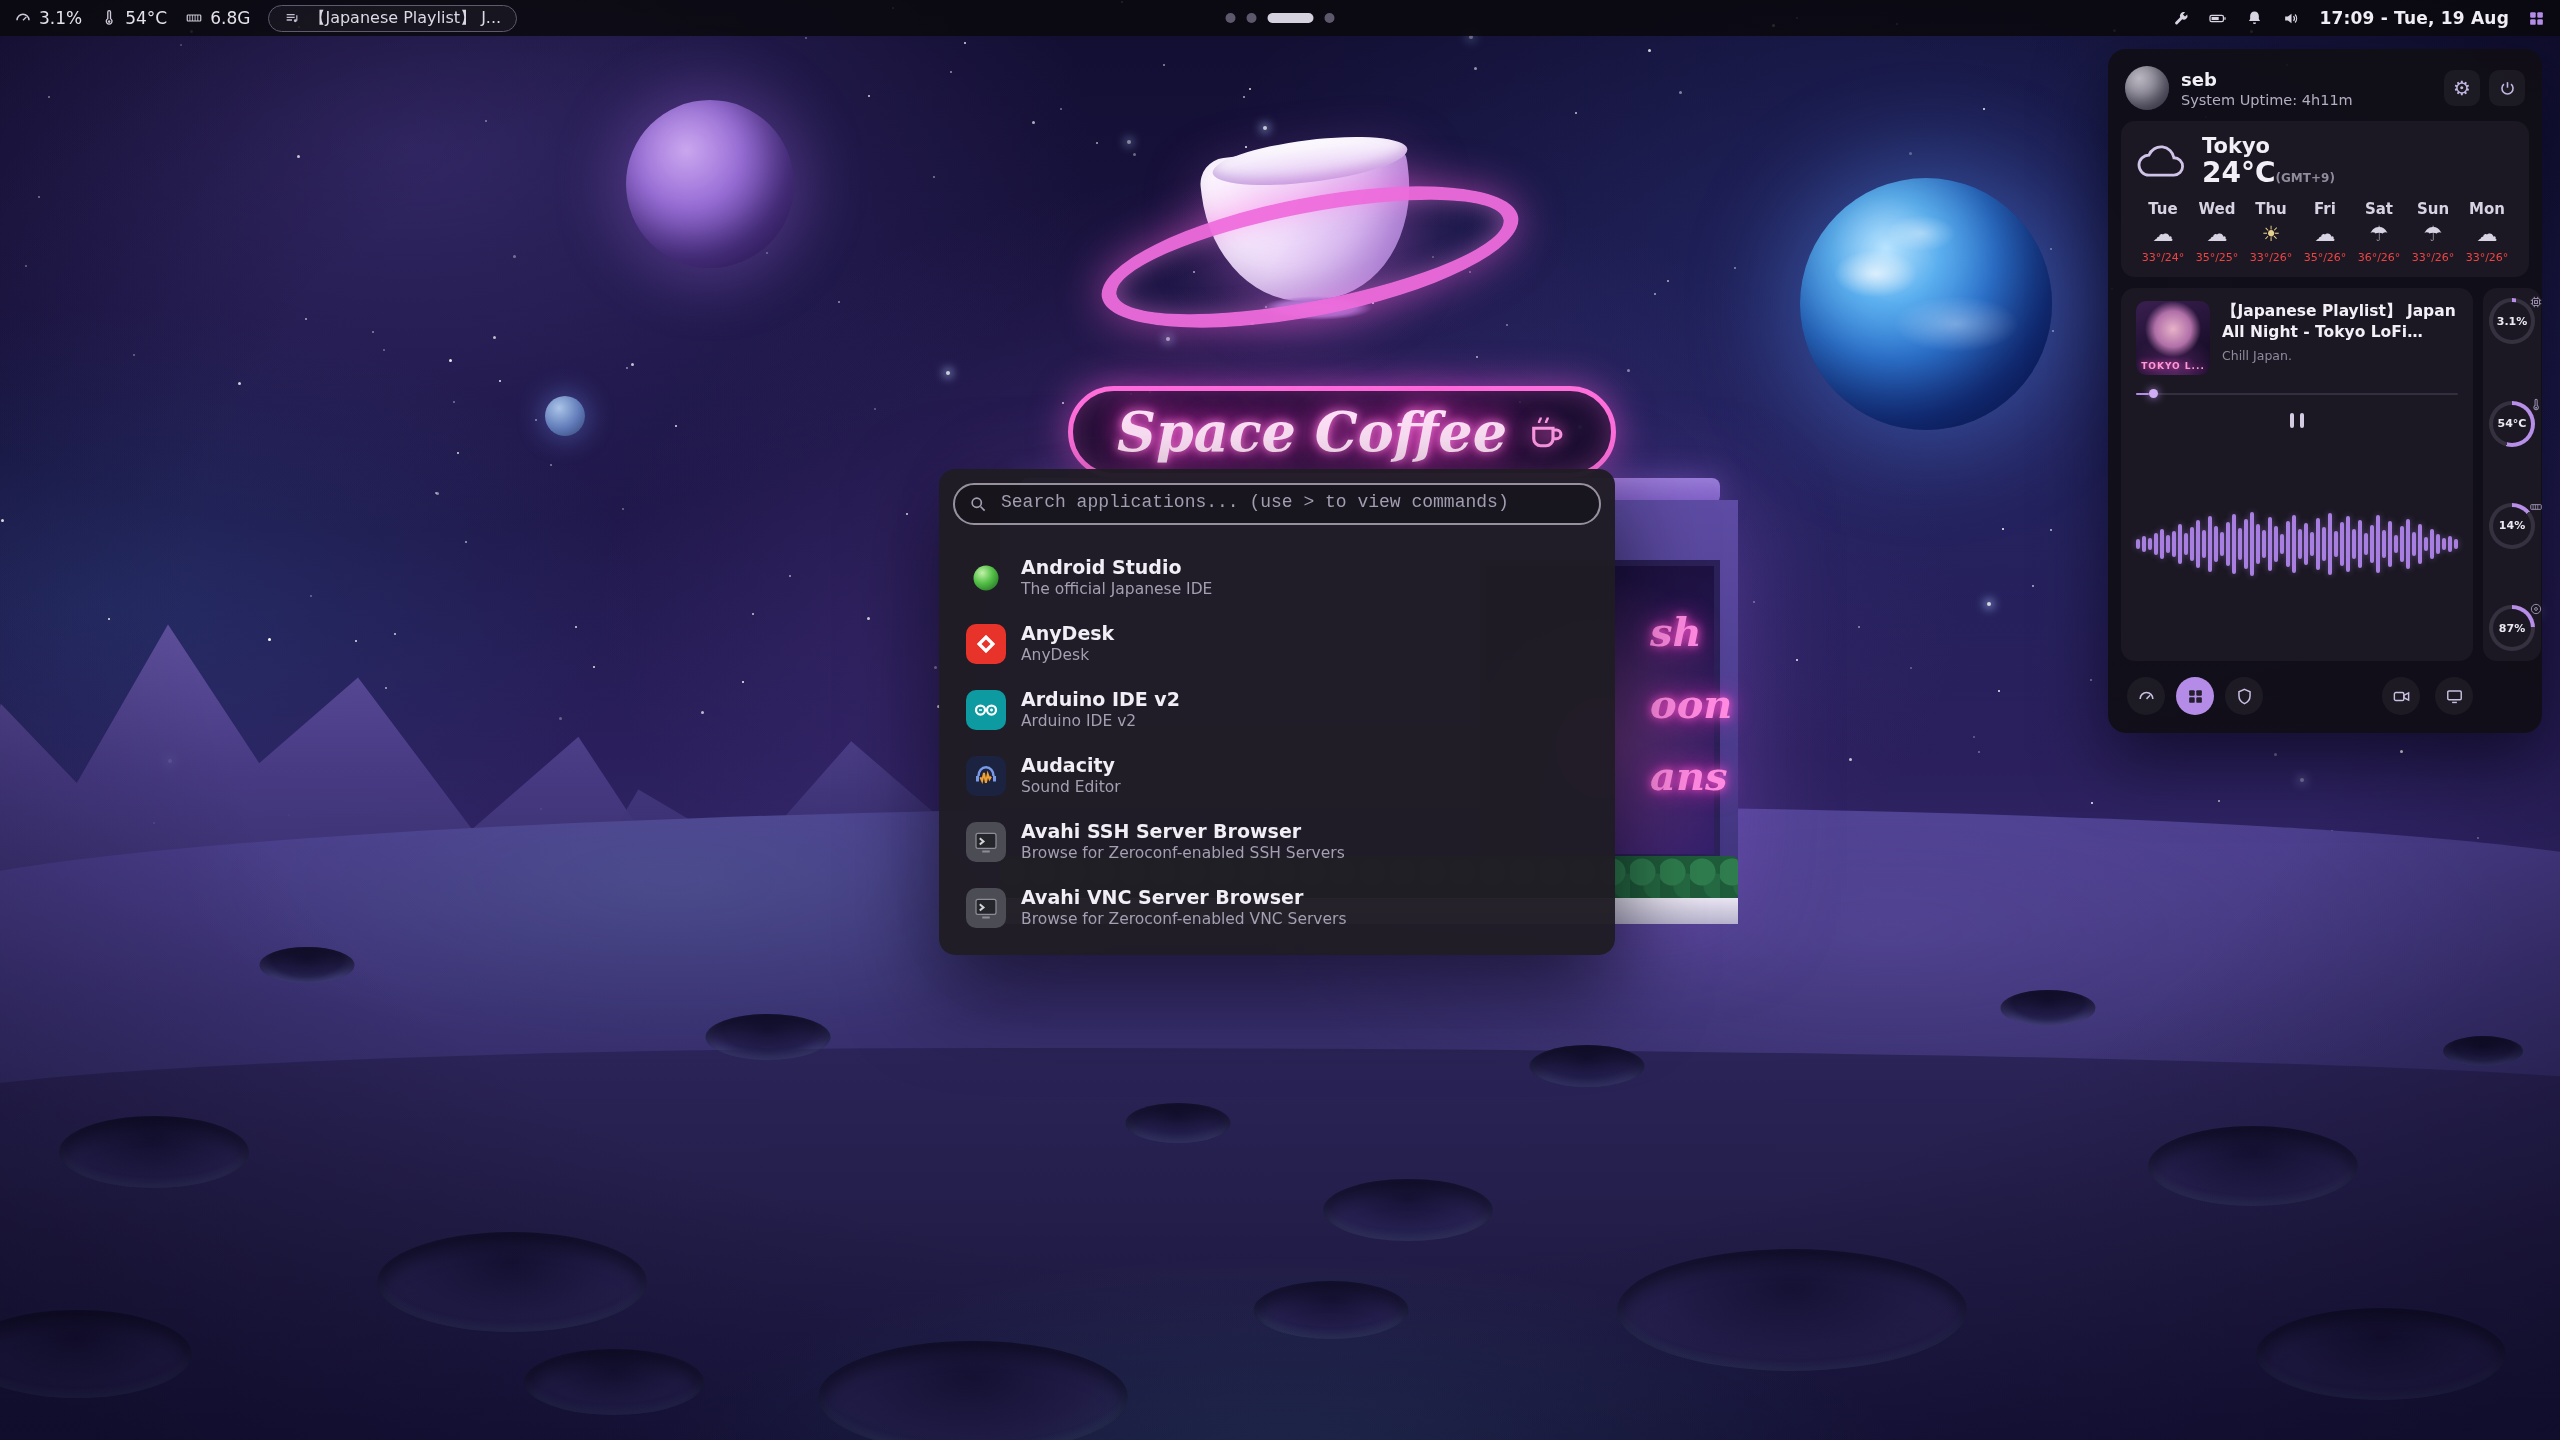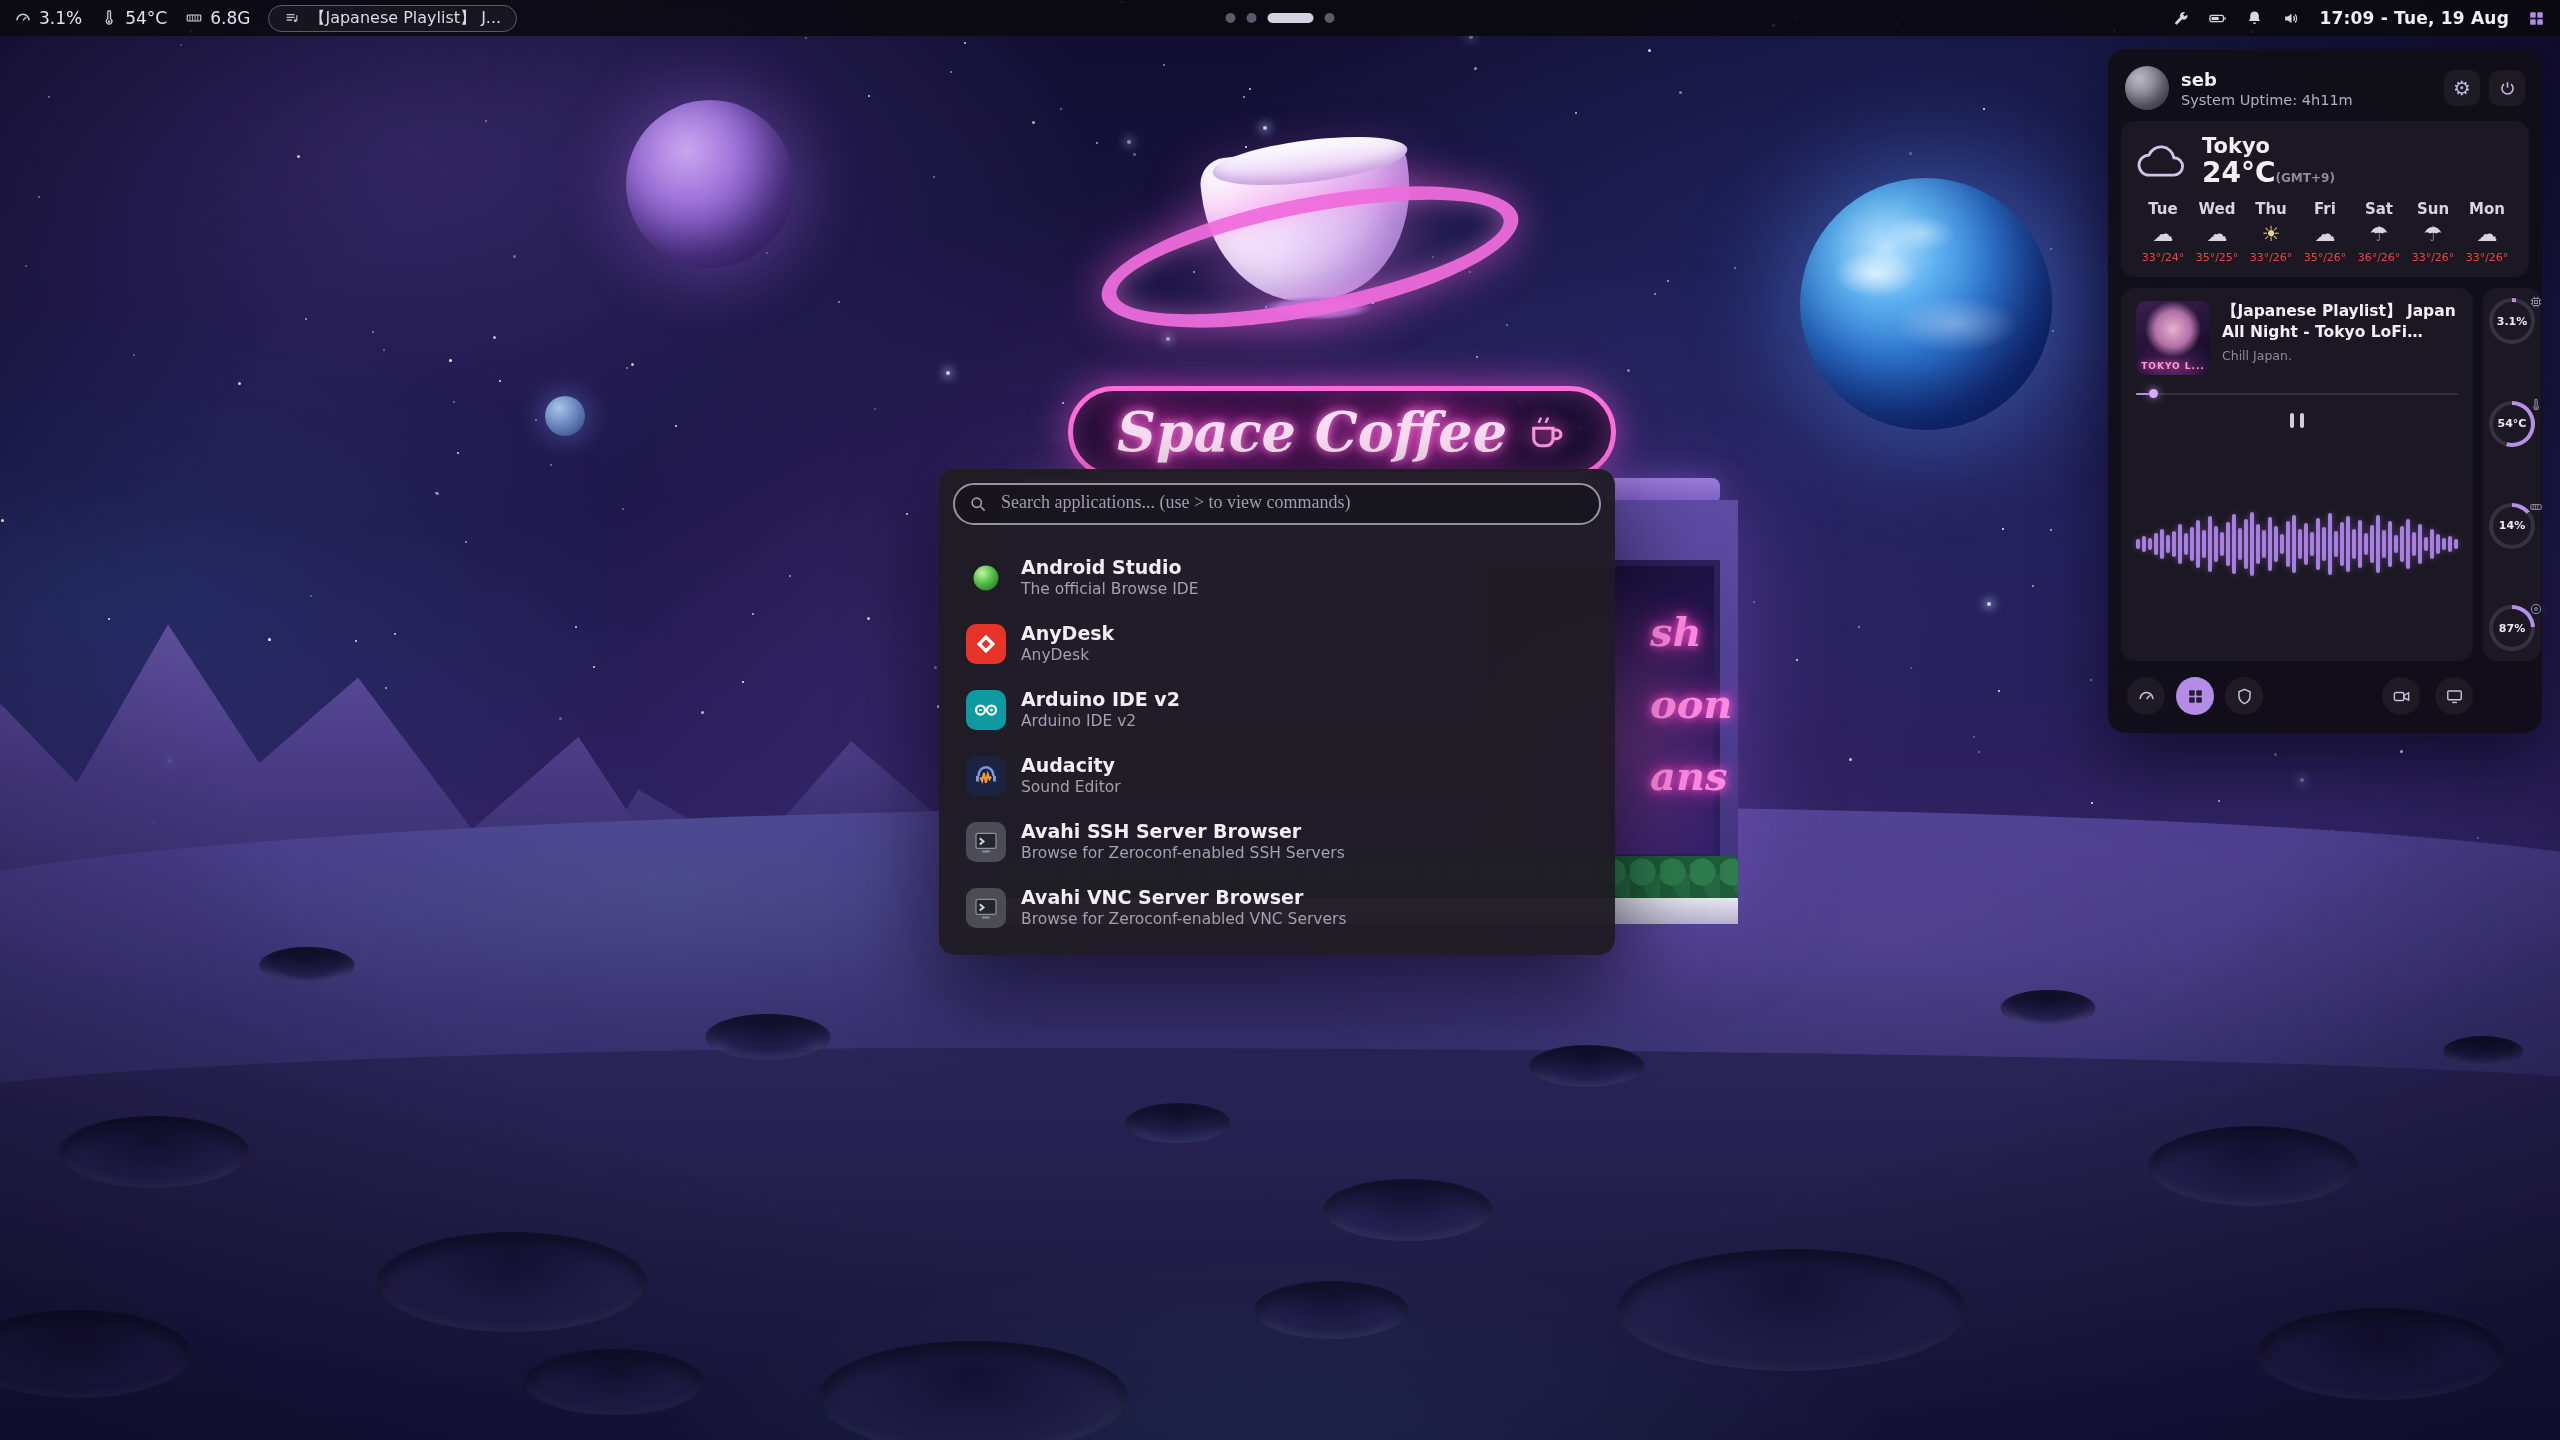--- a/index.html
+++ b/index.html
@@ -101,21 +101,21 @@
   .tb-icon svg{width:19px;height:19px}
   .clock{font-weight:bold;color:#f0edf5;letter-spacing:.2px}
   .tb-apps{color:#b48ce8}
 
   
   .launcher{position:absolute;left:939px;top:469px;width:676px;border-radius:16px;z-index:40;
     background:rgba(31,28,36,.97);box-shadow:0 34px 90px rgba(0,0,10,.65);padding:14px}
   .search-wrap{position:relative;height:42px;margin-bottom:20px}
   .search-wrap svg{position:absolute;left:15px;top:11px;width:20px;height:20px;color:#a29db0}
   .search-input{width:100%;height:42px;border-radius:21px;border:2px solid #97919f;background:rgba(16,14,20,.55);
-    color:#d6d2de;font-size:18px;padding:0 18px 4px 46px;outline:none;font-family:Liberation Serif, serif}
+    color:#d6d2de;font-size:18px;padding:0 18px 4px 46px;outline:none;font-family:Liberation Mono, monospace}
   .search-input::placeholder{color:#a29db0}
   .result-row{display:flex;align-items:center;gap:15px;height:66px;border-radius:10px;padding:0 13px;cursor:default}
   .result-row.selected{background:#c9b4ea}
   .app-icon{width:40px;height:40px;border-radius:10px;flex:0 0 auto;display:flex;align-items:center;justify-content:center;overflow:hidden}
   .app-icon svg{width:30px;height:30px}
   .ic-xfce{background:linear-gradient(140deg,#72abea,#3a72c0)}
   .ic-android{background:transparent}
   .ic-anydesk{background:#e8332a}
   .ic-arduino{background:#0d9aa0}
   .ic-audacity{background:#1b2340}
@@ -532,21 +532,21 @@
                   <stop offset="0" stop-color="#c2f2a8"></stop>
                   <stop offset=".5" stop-color="#57c24a"></stop>
                   <stop offset="1" stop-color="#277c28"></stop>
                 </radialGradient>
               </defs>
               <circle cx="12" cy="12" r="10" fill="url(#asg)"></circle>
             </svg>
           </span>
           <span class="res-text">
             <span class="res-title">Android Studio</span>
-            <span class="res-desc">The official Browse IDE</span>
+            <span class="res-desc">The official Japanese IDE</span>
           </span>
         </div>
         <div class="result-row">
           <span class="app-icon ic-anydesk">
             <svg viewBox="0 0 24 24">
               <path fill="#fff" fill-rule="evenodd" d="M12 4.6l7.4 7.4-7.4 7.4-7.4-7.4zM12 8.4L8.4 12l3.6 3.6 3.6-3.6z"></path>
             </svg>
           </span>
           <span class="res-text">
             <span class="res-title">AnyDesk</span>

